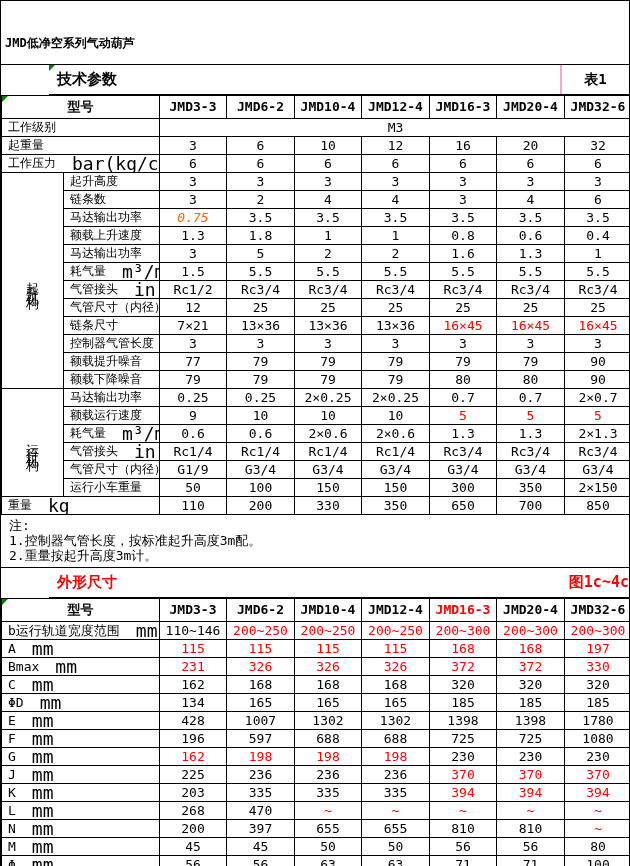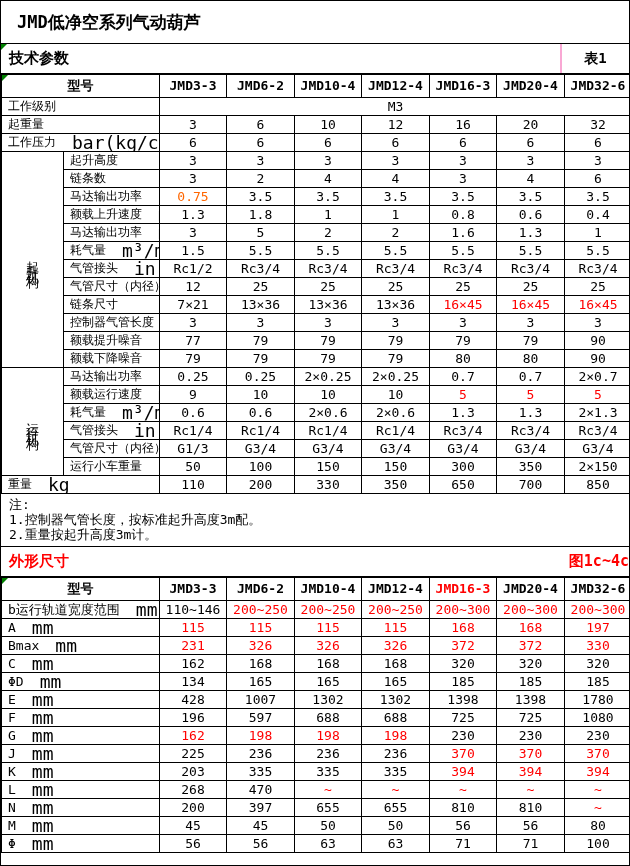--- a/index.html
+++ b/index.html
@@ -9,25 +9,25 @@
     border:1px solid #000;background:#fff;color:#000;
     font-family:"DejaVu Sans Mono","Liberation Sans",monospace;
   }
   .rel{position:relative}
   .tri{
     position:absolute;left:0;top:0;width:0;height:0;z-index:2;
     border-top:6px solid var(--flag);border-right:6px solid transparent;
   }
   .title-row{
     height:42px;border-bottom:1px solid #000;display:flex;align-items:center;
-    padding-left:16px;font-weight:bold;font-size:17px;
+    padding-left:4px;font-weight:bold;font-size:12px;margin-top:21px;
   }
   .section-row{
     height:29px;border-bottom:1px solid #000;display:flex;align-items:stretch;
-    font-weight:bold;font-size:15px;position:relative;
+    font-weight:bold;font-size:15px;position:relative;margin-left:48px;
   }
   .sec-label{flex:1;display:flex;align-items:center;padding-left:8px}
   .ref-cell{width:67px;border-left:2px solid #f9a8d4;display:flex;align-items:center;justify-content:center;font-size:14px}
   .ref-plain{display:flex;align-items:center;font-size:15px}
   .red{color:var(--red)}
   table.grid{width:100%;border-collapse:collapse;table-layout:fixed;}
   table.grid td{
     border:1px solid #000;height:17px;line-height:17px;font-size:13px;
     text-align:center;padding:0;overflow:hidden;white-space:nowrap;
     vertical-align:middle;position:relative;
@@ -37,21 +37,21 @@
   .lblflex{display:flex;justify-content:flex-start;align-items:center;padding:0 4px 0 6px;}
   .lblflex .lab{font-size:12px;}
   .lblflex .unit{font-size:18px;margin-left:16px;}
   #t2 .lblflex .lab{font-size:13px;}
   td.hdr-lbl{text-align:left;padding-left:6px;font-weight:bold;}
   td.grp{
     writing-mode:vertical-rl;text-orientation:upright;letter-spacing:5px;
     font-size:13px;text-align:center;padding:0;
   }
   .mark-r{color:var(--red);}
-  .mark-o{color:var(--orange);}
+  .mark-o{color:var(--orange);font-style:italic;}
   .notes{border-bottom:1px solid #000;padding:3px 0 4px 8px;font-size:13px;line-height:15px;}
 </style>
 </head>
 <body>
 
 <div class="sheet">
 
   <div class="title-row">
     <span>JMD低净空系列气动葫芦</span>
   </div>
@@ -364,21 +364,21 @@
           <td>Rc3/4</td>
           <td>Rc3/4</td>
           <td>Rc3/4</td>
         </tr>
         <tr>
           <td class="lbl">
             <div class="lblflex">
               <span class="lab">气管尺寸（内径）</span>
             </div>
           </td>
-          <td>G1/3</td>
+          <td>G1/9</td>
           <td>G3/4</td>
           <td>G3/4</td>
           <td>G3/4</td>
           <td>G3/4</td>
           <td>G3/4</td>
           <td>G3/4</td>
         </tr>
         <tr>
           <td class="lbl">
             <div class="lblflex">

